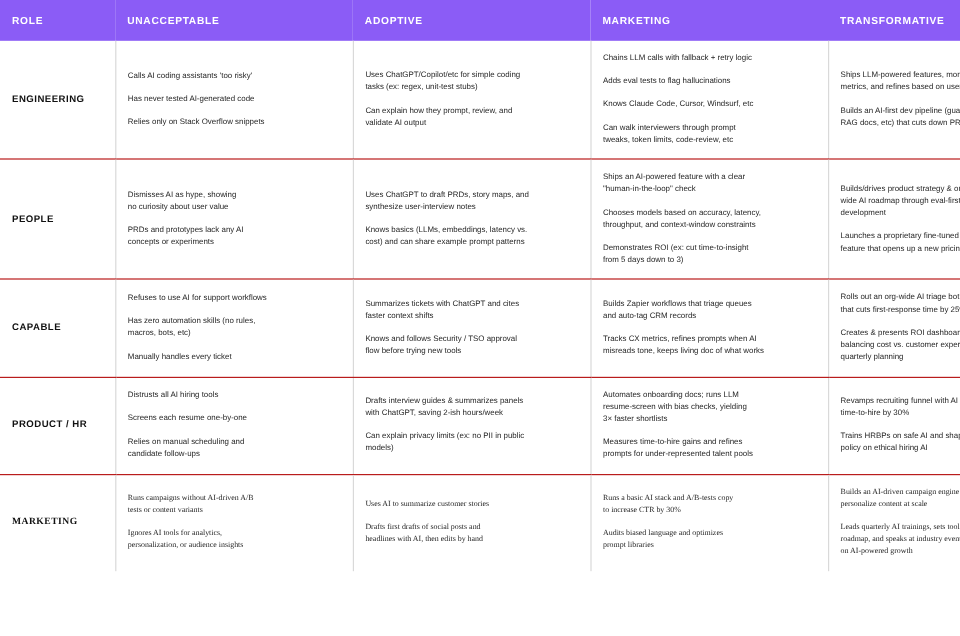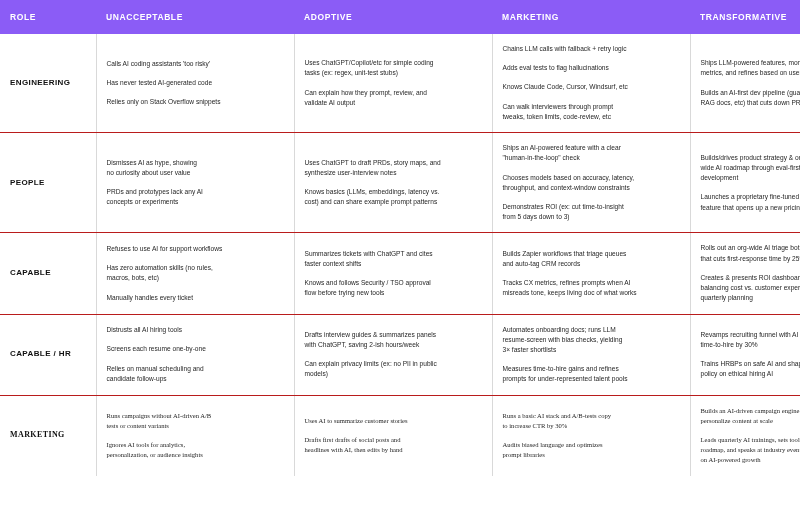--- a/index.html
+++ b/index.html
@@ -191,21 +191,21 @@
           <ul class="bullet-list">
             <li>Rolls out an org-wide AI triage bot
 that cuts first-response time by 25%</li>
             <li>Creates &amp; presents ROI dashboards,
 balancing cost vs. customer experience in
 quarterly planning</li>
           </ul>
         </td>
       </tr>
       <tr>
-        <td class="role-cell">CAPABLE / HR</td>
+        <td class="role-cell">PRODUCT / HR</td>
         <td class="cell">
           <ul class="bullet-list">
             <li>Distrusts all AI hiring tools</li>
             <li>Screens each resume one-by-one</li>
             <li>Relies on manual scheduling and
 candidate follow-ups</li>
           </ul>
         </td>
         <td class="cell">
           <ul class="bullet-list">

